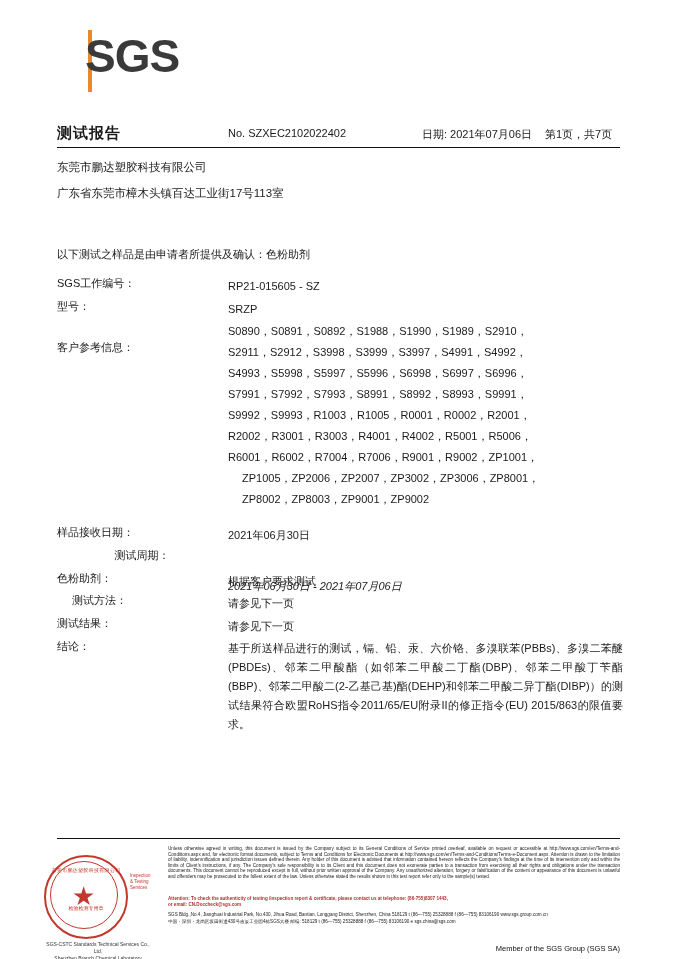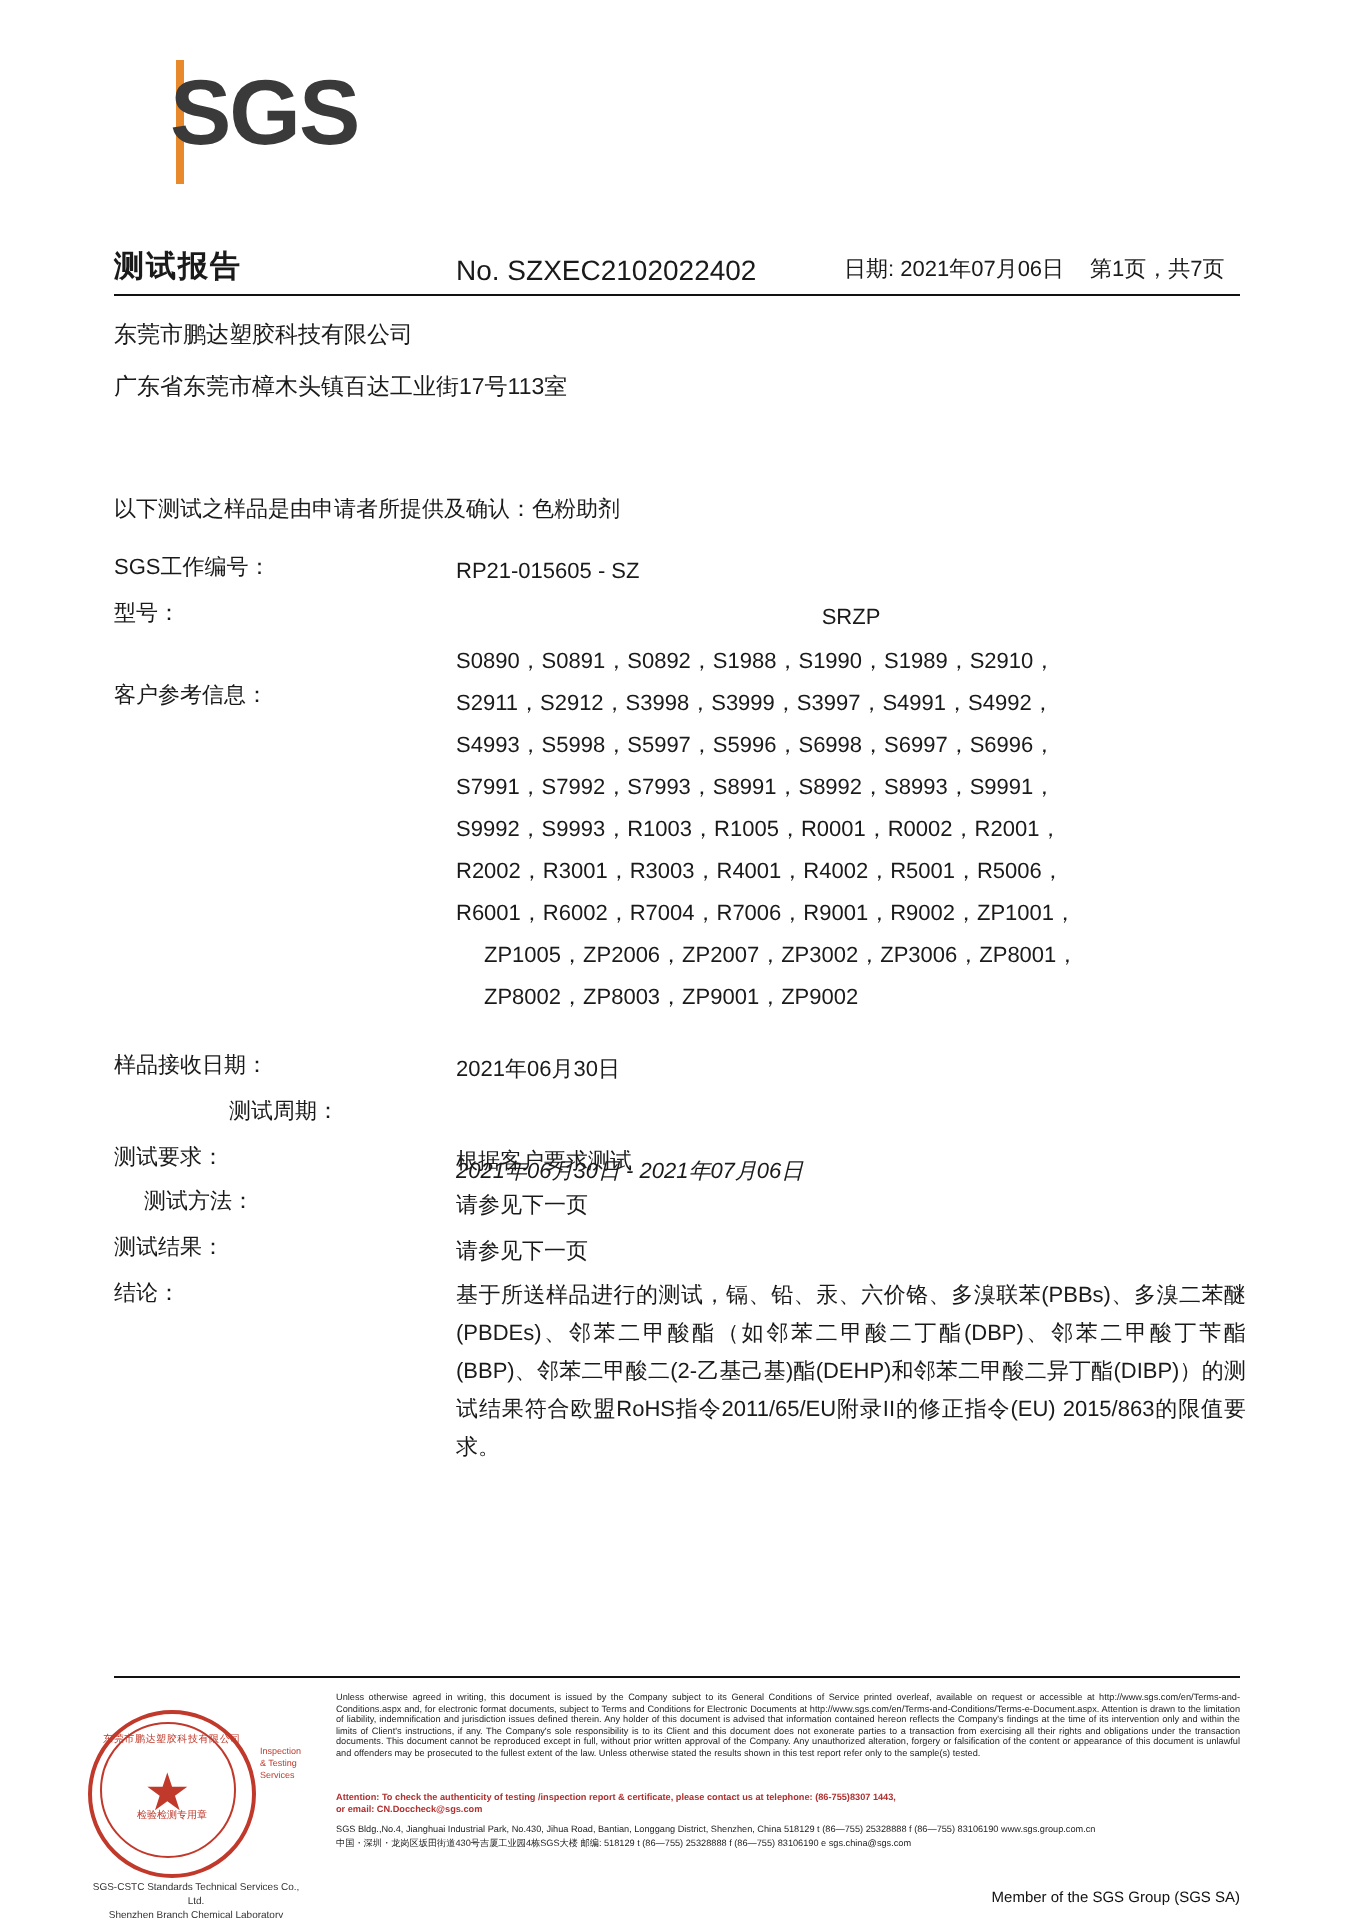--- a/index.html
+++ b/index.html
@@ -53,21 +53,21 @@
     left: 57px;
     top: 124px;
     font-size: 15px;
     font-weight: bold;
     letter-spacing: 1px;
   }
   .hdr-no {
     position: absolute;
     left: 228px;
     top: 127px;
-    font-size: 14px;
+    font-size: 11px;
   }
   .hdr-date {
     position: absolute;
     left: 422px;
     top: 127px;
     font-size: 11px;
   }
   .hdr-page {
     position: absolute;
     left: 545px;
@@ -266,42 +266,42 @@
 
   <div class="company">东莞市鹏达塑胶科技有限公司</div>
   <div class="address">广东省东莞市樟木头镇百达工业街17号113室</div>
 
   <div class="sample-line">以下测试之样品是由申请者所提供及确认：色粉助剂</div>
 
   <div class="field" style="top:276px;">SGS工作编号：</div>
   <div class="value" style="top:276px;">RP21-015605 - SZ</div>
 
   <div class="field" style="top:299px;">型号：</div>
-  <div class="value" style="top:299px;text-align:center;">SRZP</div>
+  <div class="value" style="top:299px;">SRZP</div>
 
   <div class="field" style="top:321px;margin-top:19px;">客户参考信息：</div>
   <div class="value" style="top:321px;">
     <span class="refrow">S0890，S0891，S0892，S1988，S1990，S1989，S2910，</span>
     <span class="refrow">S2911，S2912，S3998，S3999，S3997，S4991，S4992，</span>
     <span class="refrow">S4993，S5998，S5997，S5996，S6998，S6997，S6996，</span>
     <span class="refrow">S7991，S7992，S7993，S8991，S8992，S8993，S9991，</span>
     <span class="refrow">S9992，S9993，R1003，R1005，R0001，R0002，R2001，</span>
     <span class="refrow">R2002，R3001，R3003，R4001，R4002，R5001，R5006，</span>
     <span class="refrow">R6001，R6002，R7004，R7006，R9001，R9002，ZP1001，</span>
     <span class="refrow pad">ZP1005，ZP2006，ZP2007，ZP3002，ZP3006，ZP8001，</span>
     <span class="refrow pad">ZP8002，ZP8003，ZP9001，ZP9002</span>
   </div>
 
   <div class="field" style="top:525px;">样品接收日期：</div>
   <div class="value" style="top:525px;">2021年06月30日</div>
 
   <div class="field" style="top:548px;text-align:center;">测试周期：</div>
   <div class="value" style="top:576px;font-style:italic;">2021年06月30日 - 2021年07月06日</div>
 
-  <div class="field" style="top:571px;">测试要求：</div>
+  <div class="field" style="top:571px;">色粉助剂：</div>
   <div class="value" style="top:571px;">根据客户要求测试</div>
 
   <div class="field" style="top:593px;margin-left:15px;">测试方法：</div>
   <div class="value" style="top:593px;">请参见下一页</div>
 
   <div class="field" style="top:616px;">测试结果：</div>
   <div class="value" style="top:616px;">请参见下一页</div>
 
   <div class="field" style="top:639px;">结论：</div>
   <div class="value" style="top:639px; line-height:19px; text-align:justify;">基于所送样品进行的测试，镉、铅、汞、六价铬、多溴联苯(PBBs)、多溴二苯醚(PBDEs)、邻苯二甲酸酯（如邻苯二甲酸二丁酯(DBP)、邻苯二甲酸丁苄酯(BBP)、邻苯二甲酸二(2-乙基己基)酯(DEHP)和邻苯二甲酸二异丁酯(DIBP)）的测试结果符合欧盟RoHS指令2011/65/EU附录II的修正指令(EU) 2015/863的限值要求。</div>

